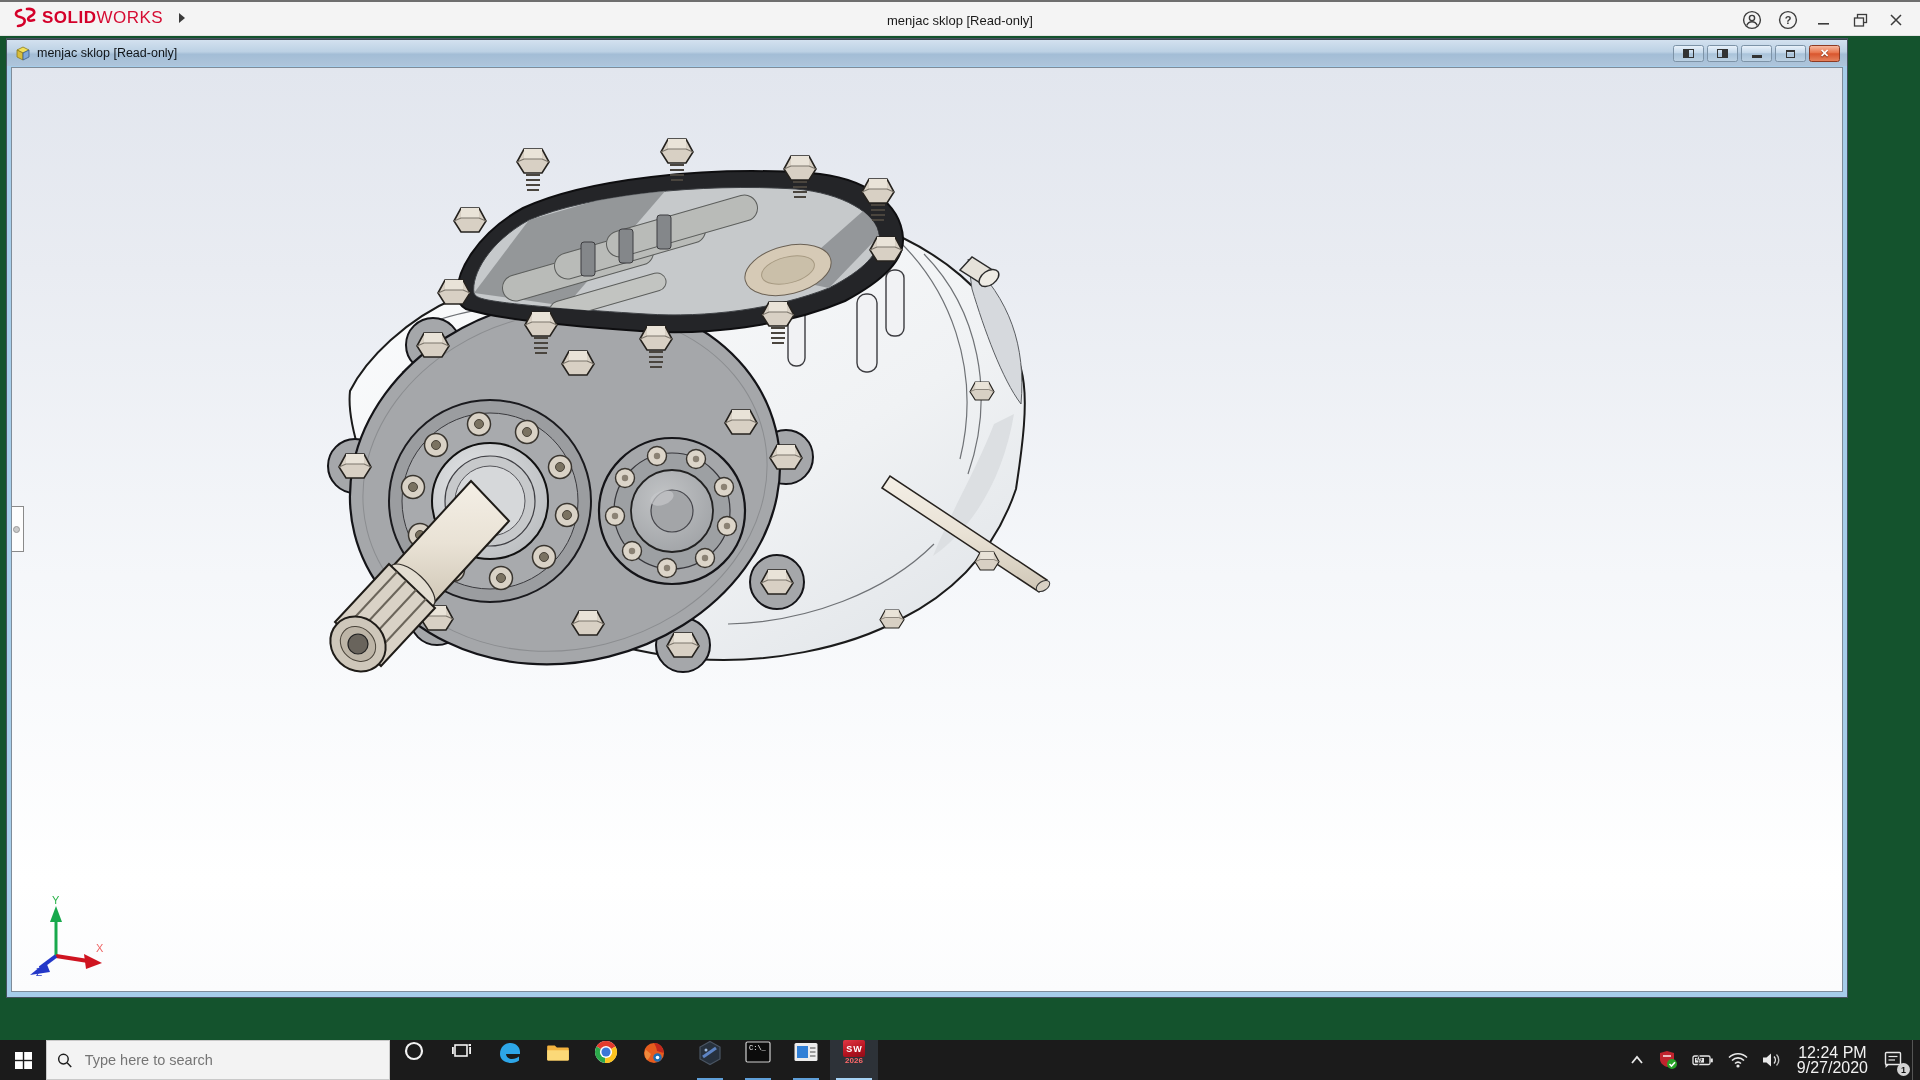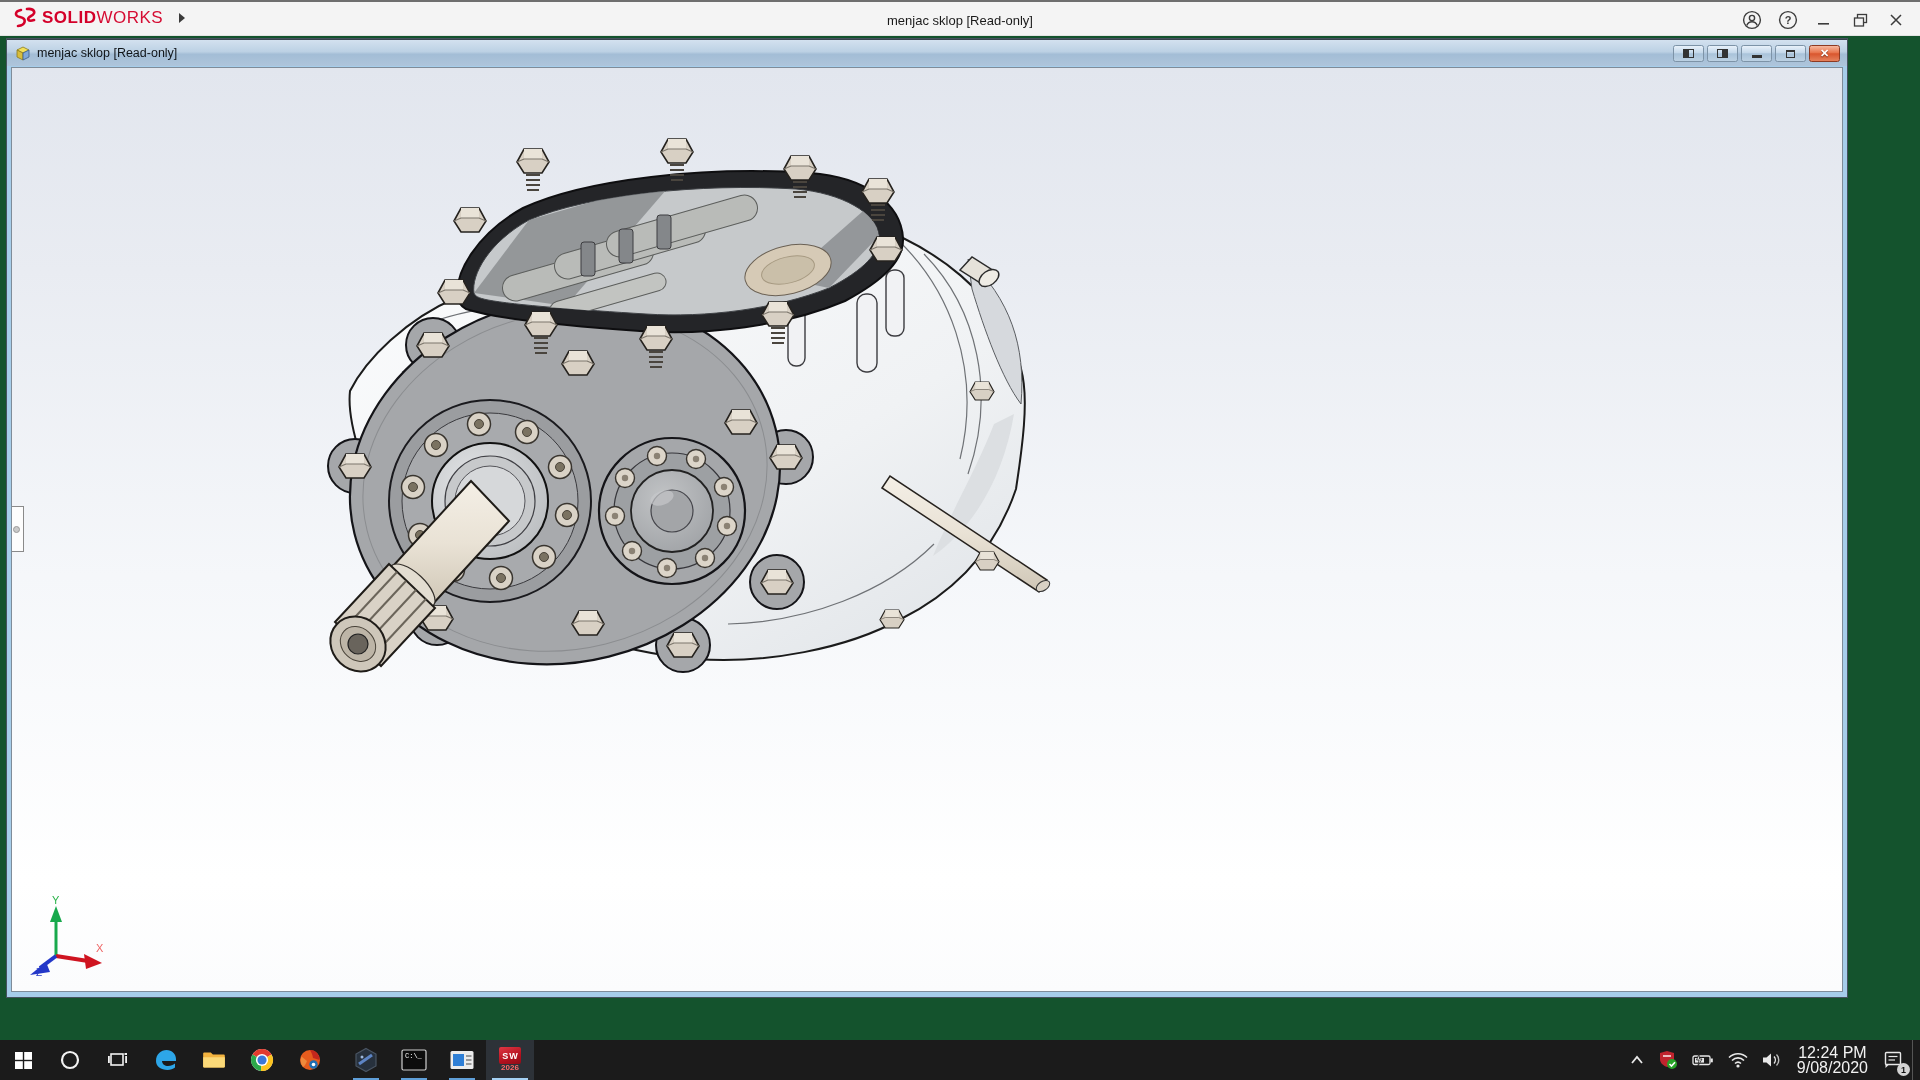--- a/index.html
+++ b/index.html
@@ -54,21 +54,21 @@
   .model{position:absolute;left:314px;top:6px;}
 
   
   .taskbar{position:absolute;left:0;top:1040px;width:1920px;height:40px;background:#1b1b1b;
     display:flex;align-items:stretch;color:#e8e8e8;}
   .tb-start{width:46px;display:flex;align-items:center;justify-content:center;}
   .tb-search{width:344px;background:#f3f3f3;border:1px solid #c9c9c9;display:flex;align-items:center;
     padding:0 10px;gap:10px;}
   .tb-search input{border:none;outline:none;background:transparent;font-size:14.5px;color:#555;
     width:100%;font-family:"Liberation Sans",sans-serif;}
-  .tb-btn{width:48px;display:flex;align-items:center;justify-content:center;position:relative;}
+  .tb-btn{width:48px;display:flex;align-items:flex-start;justify-content:center;position:relative;}
   .tb-gap{width:8px;}
   .tb-btn.active{background:#2d3238;}
   .tb-underline{position:absolute;bottom:0;left:11px;right:11px;height:2.5px;background:#5f9fd8;}
   .tb-btn.active .tb-underline{left:6px;right:6px;background:#a5d2f5;}
   .tb-spring{flex:1;}
   .tray{display:flex;align-items:center;}
   .tray-btn{height:40px;display:flex;align-items:center;justify-content:center;padding:0 7px;position:relative;}
   .tray-clock{text-align:center;font-size:16px;line-height:15px;color:#f2f2f2;padding:0 8px;}
   .show-desktop{width:8px;height:40px;border-left:1px solid #555;}
   .sw-badge{position:relative;width:26px;height:26px;}
@@ -374,20 +374,27 @@
 
   <div class="taskbar">
     <div class="tb-start">
       <svg width="17" height="17" viewBox="0 0 17 17">
         <rect x="0" y="0" width="7.8" height="7.8" fill="#fff"></rect>
           <rect x="9.2" y="0" width="7.8" height="7.8" fill="#fff"></rect>
         <rect x="0" y="9.2" width="7.8" height="7.8" fill="#fff"></rect>
           <rect x="9.2" y="9.2" width="7.8" height="7.8" fill="#fff"></rect>
       </svg>
     </div>
+    <div class="tb-search">
+      <svg width="17" height="17" viewBox="0 0 17 17">
+        <circle cx="7" cy="7" r="5.2" fill="none" stroke="#1f1f1f" stroke-width="1.6"></circle>
+        <line x1="11" y1="11" x2="15.5" y2="15.5" stroke="#1f1f1f" stroke-width="1.6"></line>
+      </svg>
+      <input placeholder="Type here to search" style="">
+    </div>
     <div class="tb-btn">
       <svg width="22" height="22" viewBox="0 0 22 22">
         <circle cx="11" cy="11" r="8" fill="none" stroke="#f2f2f2" stroke-width="2.2"></circle>
       </svg>
     </div>
     <div class="tb-btn">
       <svg width="22" height="22" viewBox="0 0 22 22">
         <rect x="4" y="5" width="12" height="11" fill="none" stroke="#f2f2f2" stroke-width="1.6"></rect>
         <rect x="1" y="7" width="1.8" height="7" fill="#f2f2f2"></rect>
         <rect x="18.2" y="7" width="1.8" height="7" fill="#f2f2f2"></rect>
@@ -495,21 +502,21 @@
       </div>
       <div class="tray-btn">
         <svg width="20" height="16" viewBox="0 0 20 16">
           <polygon points="1,5.5 4.5,5.5 9,1.5 9,14.5 4.5,10.5 1,10.5" fill="#e8e8e8"></polygon>
           <path d="M12,4.5 C13.8,6.5 13.8,9.5 12,11.5" fill="none" stroke="#e8e8e8" stroke-width="1.4"></path>
           <path d="M14.5,2.5 C17.5,5.5 17.5,10.5 14.5,13.5" fill="none" stroke="#bdbdbd" stroke-width="1.4"></path>
         </svg>
       </div>
       <div class="tray-clock">
         <div>12:24 PM</div>
-        <div>9/08/2020</div>
+        <div>9/27/2020</div>
       </div>
       <div class="tray-btn" style="width:36px;">
         <svg width="20" height="18" viewBox="0 0 20 18">
           <rect x="1.5" y="1.5" width="15" height="12" rx="1" fill="none" stroke="#e8e8e8" stroke-width="1.4"></rect>
           <path d="M1.5,13.5 L1.5,17 L5,13.5" fill="#e8e8e8"></path>
           <line x1="4.5" y1="5.5" x2="13.5" y2="5.5" stroke="#e8e8e8" stroke-width="1.2"></line>
           <line x1="4.5" y1="9" x2="11" y2="9" stroke="#e8e8e8" stroke-width="1.2"></line>
         </svg>
         <div class="badge-count">1</div>
       </div>

